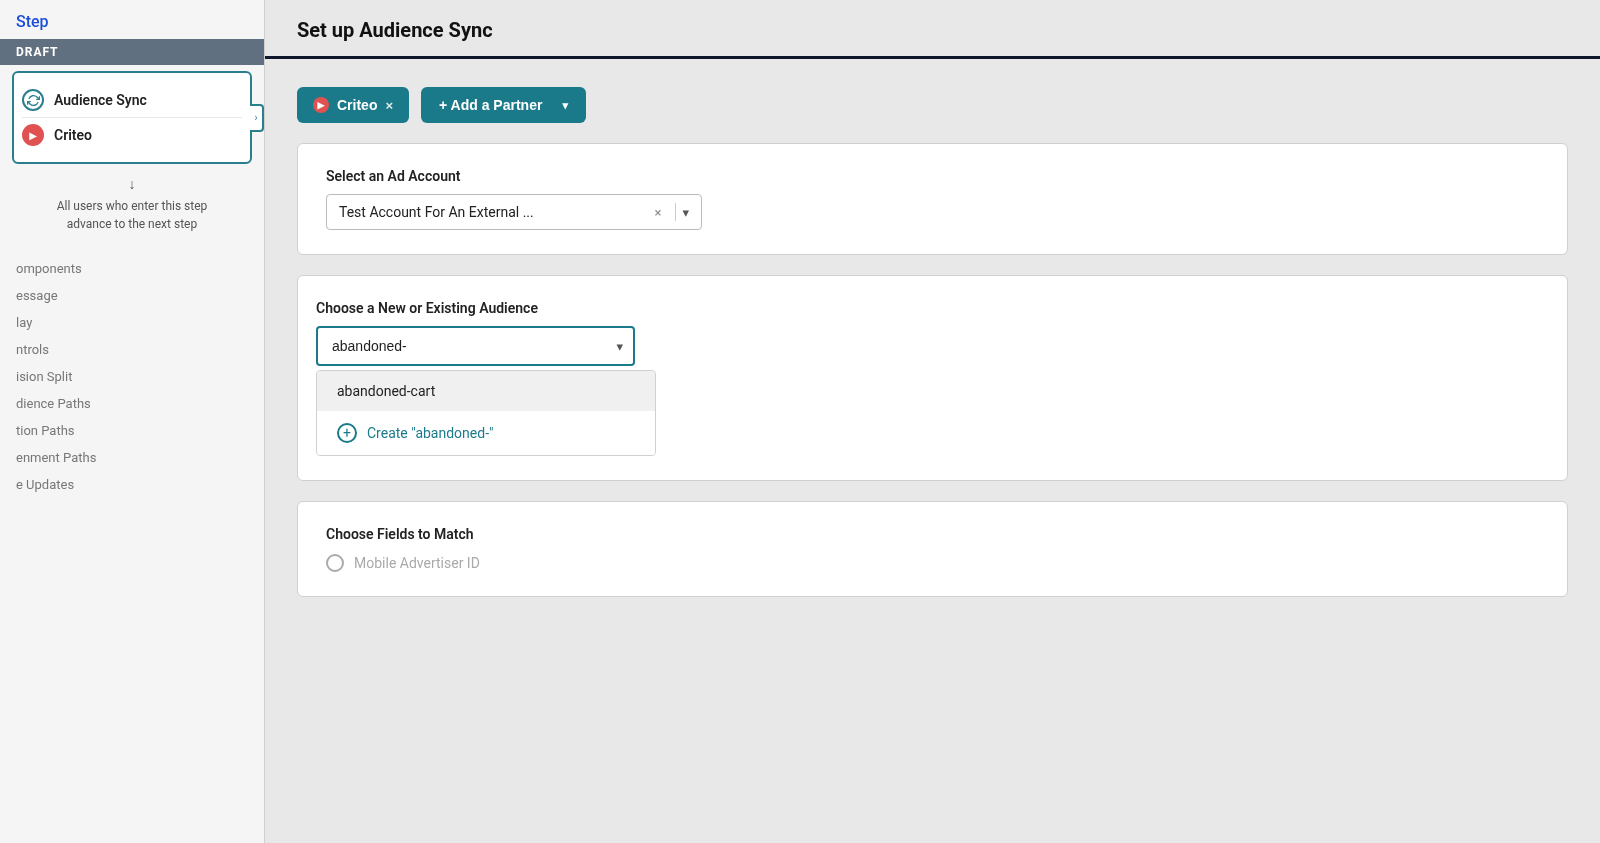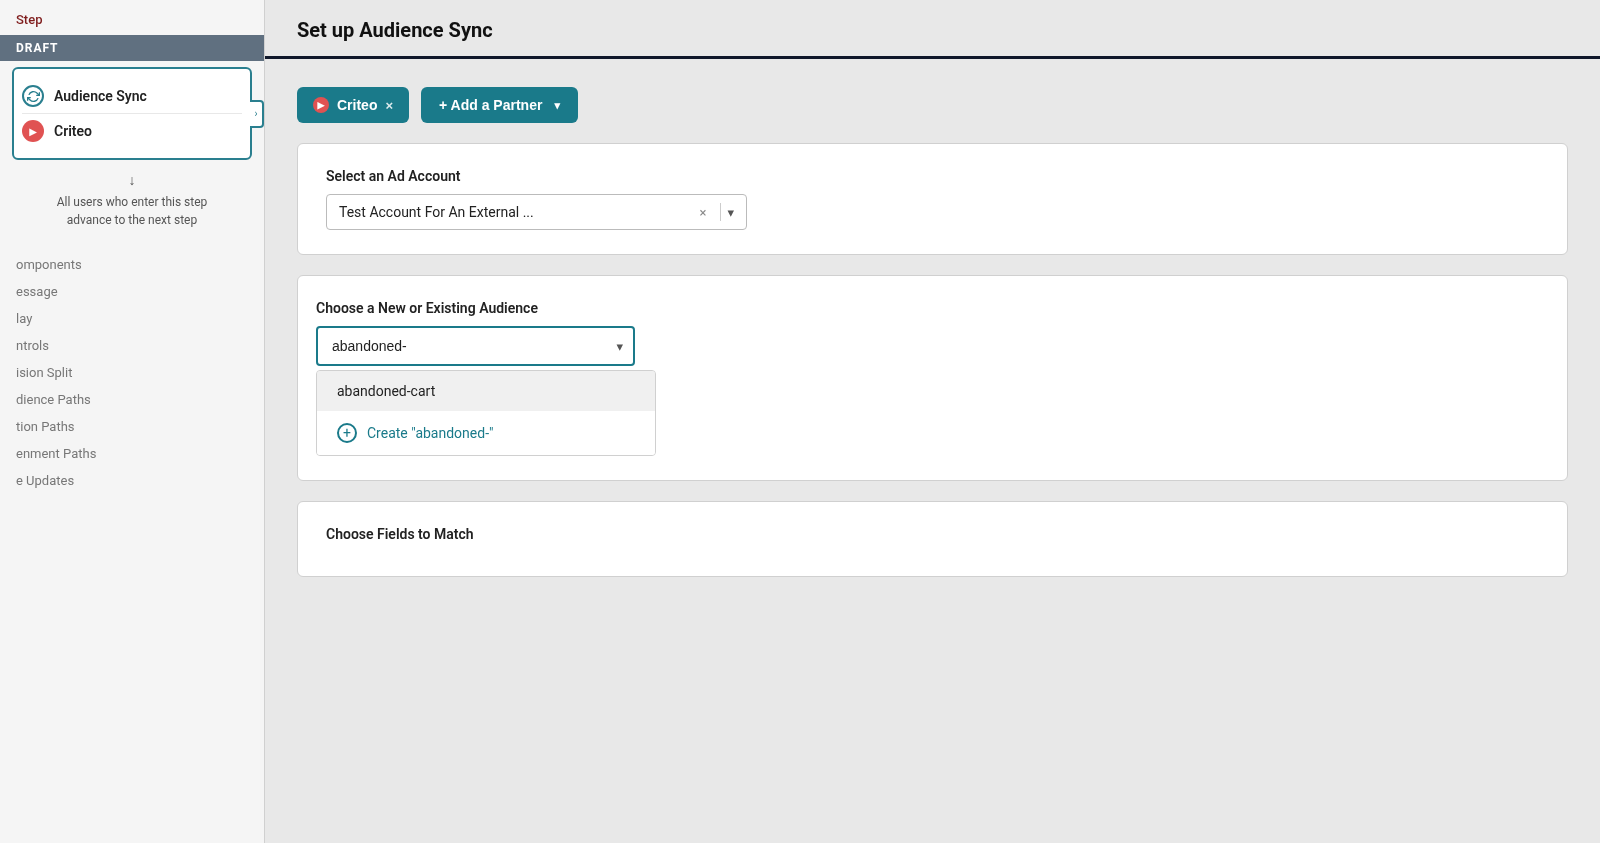--- a/index.html
+++ b/index.html
@@ -15,22 +15,22 @@
     .sidebar {
       width: 265px;
       background: #f5f5f5;
       border-right: 1px solid #d0d0d0;
       display: flex;
       flex-direction: column;
       flex-shrink: 0;
     }
     .sidebar-step-label {
       padding: 12px 16px 8px;
-      font-size: 13px;
-      color: #7f1d1d;
+      font-size: 16px;
+      color: #1d4ed8;
       font-weight: 500;
     }
     .sidebar-draft-bar {
       background: #607080;
       color: #fff;
       font-size: 12px;
       font-weight: 700;
       letter-spacing: 0.08em;
       padding: 6px 16px;
     }
@@ -186,21 +186,21 @@
       border-radius: 50%;
       display: inline-flex;
       align-items: center;
       justify-content: center;
       font-size: 9px;
       color: #fff;
     }
     .btn-add-partner {
       display: flex;
       align-items: center;
-      gap: 12px;
+      gap: 20px;
       background: #1a7a8a;
       color: #fff;
       border: none;
       border-radius: 6px;
       padding: 10px 18px;
       font-size: 14px;
       font-weight: 600;
       cursor: pointer;
     }
     .btn-add-partner .chevron-down {
@@ -222,21 +222,21 @@
     }
 
     
     .ad-account-select {
       display: flex;
       align-items: center;
       border: 1px solid #bbb;
       border-radius: 4px;
       padding: 8px 12px;
       background: #fff;
-      width: 421px;
+      width: 376px;
       cursor: pointer;
     }
     .ad-account-value {
       flex: 1;
       font-size: 14px;
       color: #222;
     }
     .ad-account-clear {
       color: #888;
       font-size: 13px;
@@ -455,16 +455,20 @@
           <div class="dropdown-item-create">
             <div class="create-plus-icon">+</div>
             <span>Create "abandoned-"</span>
           </div>
         </div>
       </div>
     </div>
 
     <div class="fields-section">
       <div class="panel-label">Choose Fields to Match</div>
+      <div class="radio-option">
+        <div class="radio-circle"></div>
+        <span class="radio-label disabled">Mobile Advertiser ID</span>
+      </div>
     </div>
 
   </div>
 </div>
 
 </body></html>

